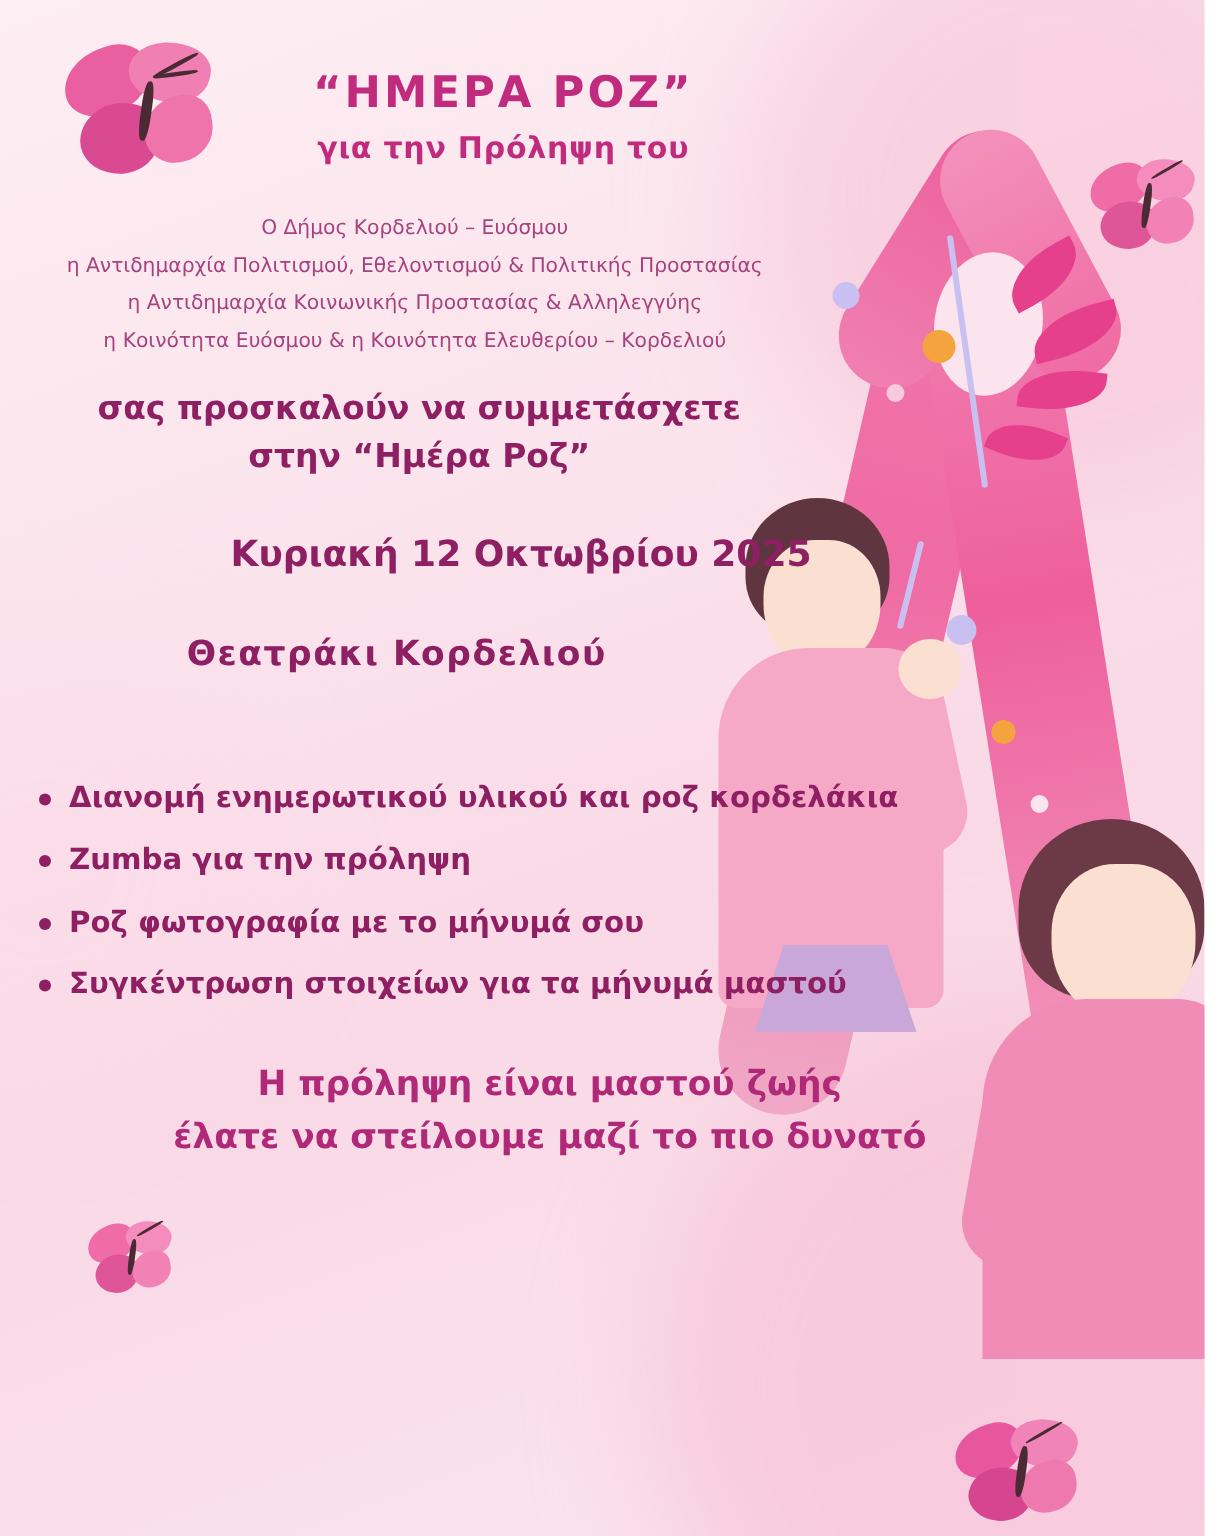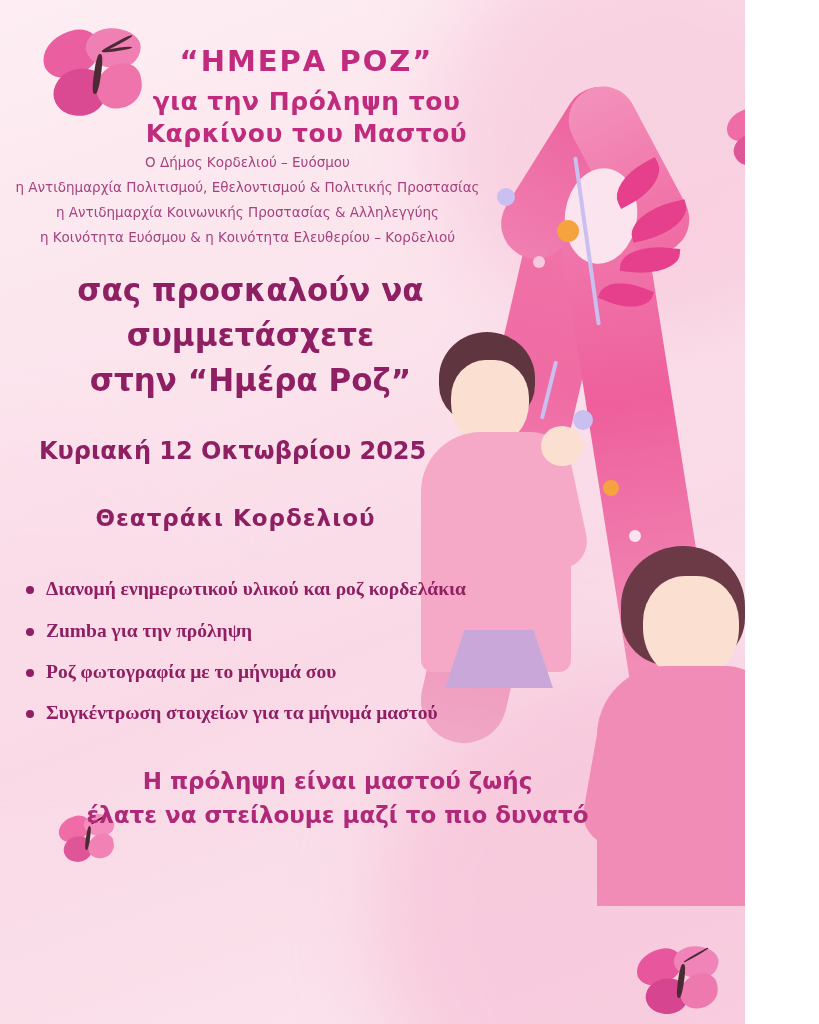--- a/index.html
+++ b/index.html
@@ -4,21 +4,21 @@
 <style>
   html, body {
     margin: 0;
     padding: 0;
   }
   body {
     font-family: "DejaVu Sans", sans-serif;
   }
   .poster {
     position: relative;
-    width: 745px;
+    width: 803px;
     height: 1024px;
     overflow: hidden;
     background: linear-gradient(160deg, #fdeef3 0%, #fbe3ec 35%, #f9d9e6 60%, #fbe6ee 100%);
   }
   
   .wash {
     position: absolute;
     border-radius: 50%;
     filter: blur(40px);
     opacity: .55;
@@ -220,72 +220,71 @@
   .t1 {
     font-family: "DejaVu Sans", sans-serif;
     font-weight: bold;
     font-size: 29px;
     letter-spacing: 2px;
     color: #c12b7e;
     margin: 0 0 8px 0;
   }
   .t2 {
     font-weight: bold;
-    font-size: 25px;
+    font-size: 20px;
     color: #c12b7e;
     line-height: 1.28;
     margin: 0;
     letter-spacing: .5px;
   }
   .orgs {
+    margin-top: 28px;
     text-align: center;
     padding-left: 10px;
     padding-right: 260px;
     color: #a6437f;
     font-size: 13.5px;
     line-height: 1.85;
   }
   .orgs div { white-space: nowrap; }
   .invite {
     margin-top: 18px;
     text-align: center;
     padding-right: 250px;
     padding-left: 6px;
     color: #8e1f63;
     font-weight: bold;
-    font-size: 31px;
+    font-size: 22px;
     line-height: 1.45;
   }
   .datetime {
     margin-top: 30px;
-    text-align: left;
+    text-align: right;
     padding-right: 262px;
     padding-left: 6px;
     color: #8e1f63;
     font-weight: bold;
     font-size: 24px;
     line-height: 1.5;
-    margin-left: 33px;
   }
   .place {
     margin-top: 32px;
     text-align: center;
     padding-right: 280px;
     padding-left: 6px;
     color: #8e1f63;
     font-weight: bold;
     font-size: 23px;
     line-height: 1.55;
     letter-spacing: 1px;
   }
   .bullets {
-    margin-top: 40px;
+    margin-top: 64px;
     padding-left: 26px;
     padding-right: 48px;
-    font-family: Liberation Serif, serif;
   }
   .bullet {
     display: flex;
     align-items: flex-start;
     gap: 12px;
     color: #8e1f63;
     font-weight: bold;
     font-size: 19.5px;
     line-height: 1.3;
     margin-bottom: 16px;
@@ -386,21 +385,20 @@
     <div class="bf-wing" style="left:44px; top:30px; width:38px; height:34px; background:#ee79af; transform:rotate(-10deg);"></div>
     <div class="bf-body" style="left:42px; top:20px; width:6px; height:34px; transform:rotate(8deg);"></div>
     <div class="bf-body" style="left:46px; top:10px; width:28px; height:2px; transform:rotate(-30deg);"></div>
   </div>
 
   <div class="content">
 
     <div class="title-block">
       <div class="t1">“ΗΜΕΡΑ ΡΟΖ”</div>
       <div class="t2">για την Πρόληψη του</div>
-      <div class="t2">Καρκίνου του Μαστού</div>
     </div>
 
     <div class="orgs">
       <div>Ο Δήμος Κορδελιού – Ευόσμου</div>
       <div>η Αντιδημαρχία Πολιτισμού, Εθελοντισμού &amp; Πολιτικής Προστασίας</div>
       <div>η Αντιδημαρχία Κοινωνικής Προστασίας &amp; Αλληλεγγύης</div>
       <div>η Κοινότητα Ευόσμου &amp; η Κοινότητα Ελευθερίου – Κορδελιού</div>
     </div>
 
     <div class="invite">

